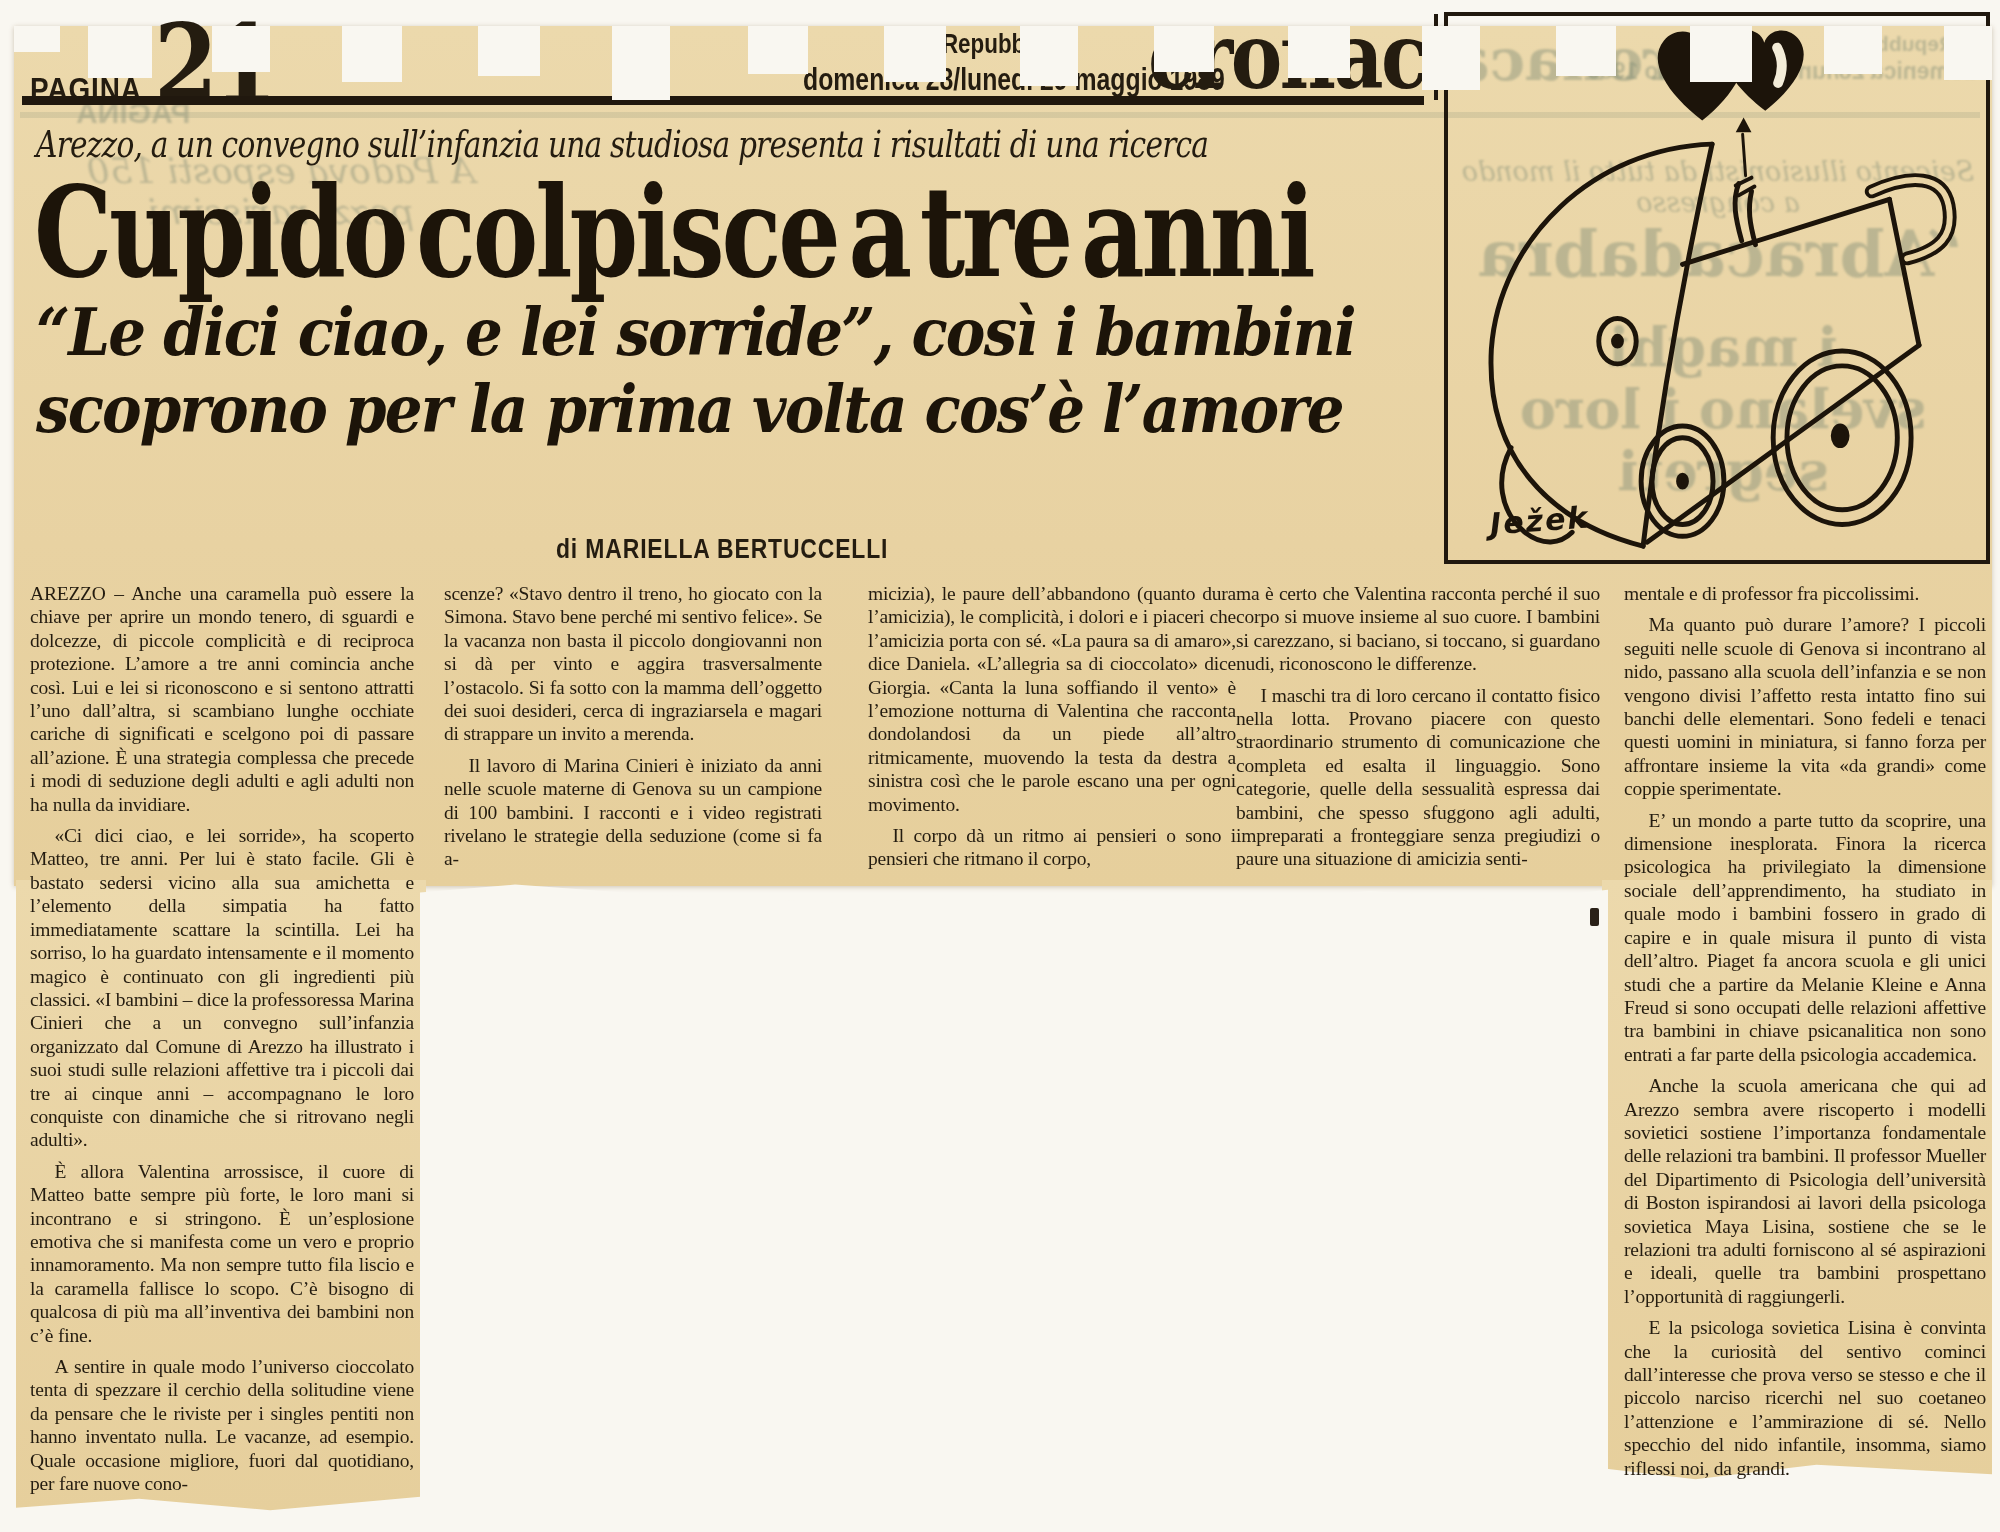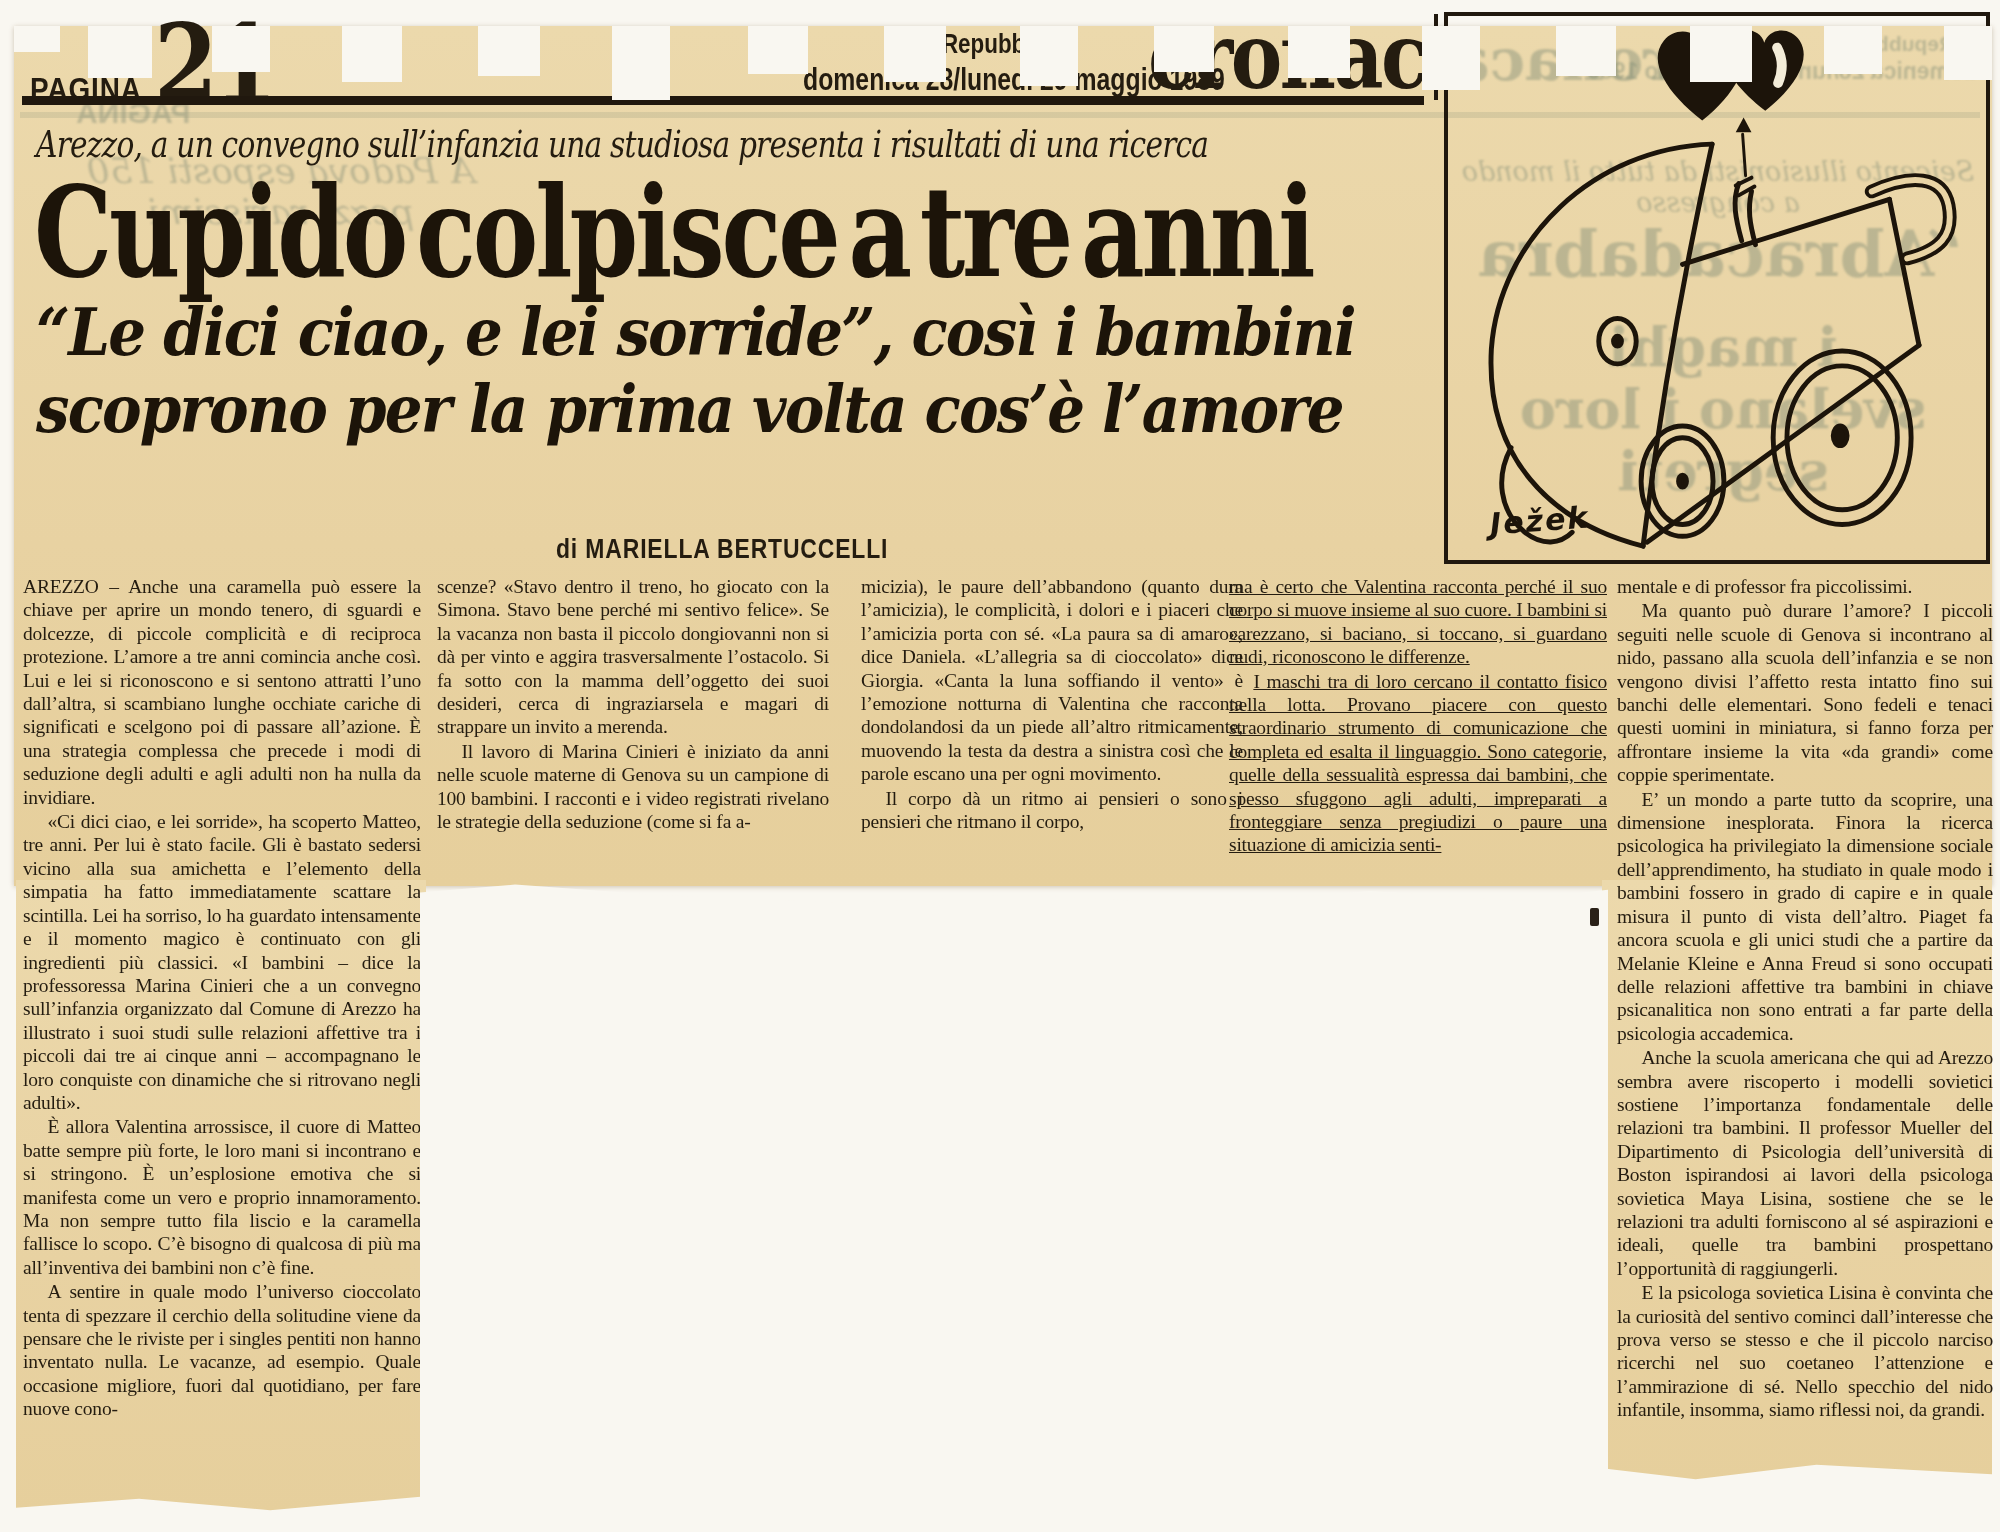--- a/index.html
+++ b/index.html
@@ -44,26 +44,26 @@
             transform:scaleX(.78);transform-origin:left top;z-index:2;color:#1c1409;}
   #subhead{position:absolute;left:36px;top:294px;font-weight:bold;font-style:italic;font-size:66px;
            line-height:77px;font-family:"DejaVu Serif",serif;white-space:nowrap;letter-spacing:-2px;
            transform:scaleX(.9);transform-origin:left top;z-index:2;color:#1c1409;}
   #byline{position:absolute;left:556px;top:534px;font:bold 27px "Liberation Sans",sans-serif;
           transform:scaleX(.85);transform-origin:left top;letter-spacing:1px;z-index:2;}
 
   
   .column{position:absolute;top:574px;text-align:justify;font-size:19.5px;line-height:23.4px;
           letter-spacing:-.2px;z-index:2;color:#241c10;}
-  .column p{margin:1px;text-indent:1.25em;}
+  .column p{margin:8px;text-indent:1.25em;}
   .column p:first-child{text-indent:0;}
   #col-1{left:22px;width:400px;max-height:940px;overflow:hidden;}
   #col-2{left:436px;width:394px;max-height:324px;overflow:hidden;}
   #col-3{left:860px;width:384px;max-height:324px;overflow:hidden;}
-  #col-4{left:1228px;width:380px;max-height:324px;overflow:hidden;text-decoration:underline;}
+  #col-4{left:1228px;width:380px;max-height:324px;overflow:hidden;}
   #col-5{left:1616px;width:378px;max-height:906px;overflow:hidden;}
 
   
   #illustration-box{position:absolute;left:1444px;top:12px;width:546px;height:552px;
                     border:4px solid #20180e;box-sizing:border-box;z-index:2;}
   #pram-svg{position:absolute;left:0;top:0;width:100%;height:100%;z-index:2;}
   #signature{position:absolute;left:42px;bottom:22px;font:italic bold 30px "DejaVu Sans",sans-serif;
              transform:rotate(-4deg);letter-spacing:2px;z-index:3;color:#1c140a;}
 
   

